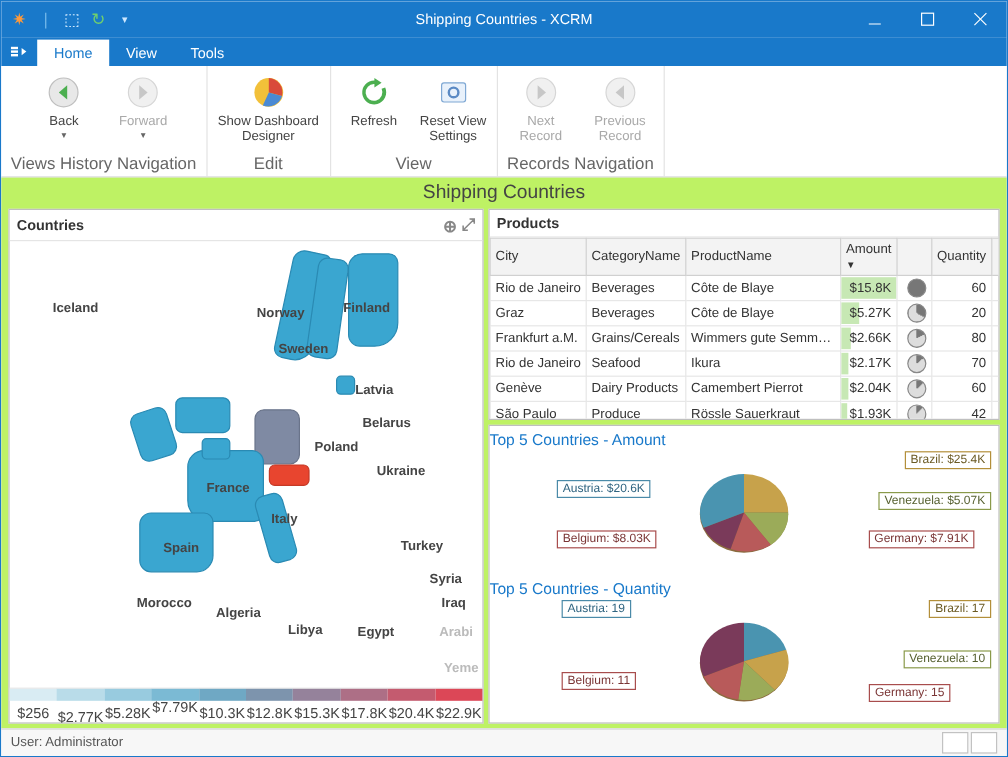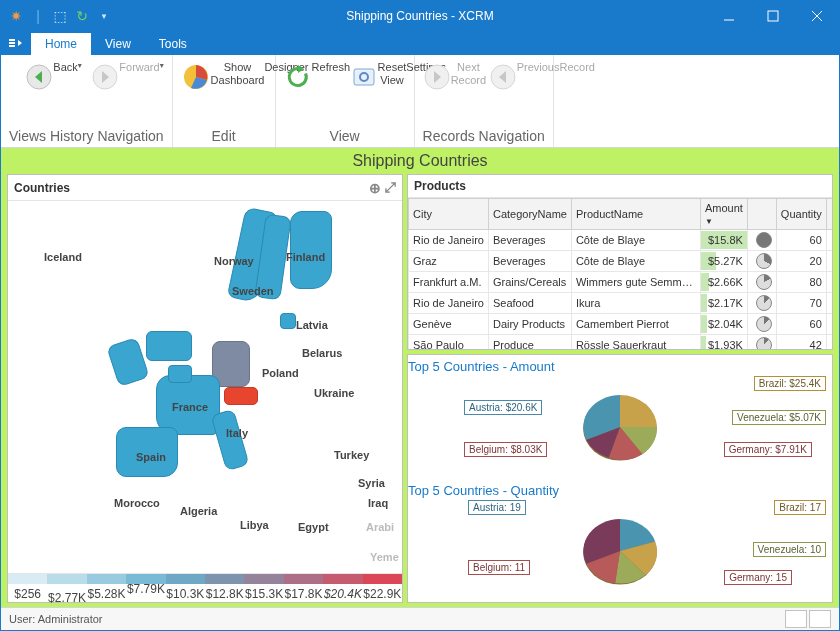--- a/index.html
+++ b/index.html
@@ -12,21 +12,21 @@
 .titlebar .sysbtns span{width:44px;height:30px;display:inline-flex;align-items:center;justify-content:center;cursor:pointer}
 .titlebar .sysbtns span svg{stroke:#fff;fill:none;stroke-width:1}
 .tabstrip{height:24px;background:#1979ca;display:flex;align-items:flex-end;color:#fff}
 .tabstrip .filetab{width:30px;height:24px;display:flex;align-items:center;justify-content:center;color:#fff}
 .tabstrip .tab{padding:4px 14px 4px 14px;font-size:12px;cursor:pointer}
 .tabstrip .tab.active{background:#fff;color:#1979ca}
 .ribbon{height:92px;background:#fff;border-bottom:1px solid #d5d5d5;display:flex}
 .rgroup{display:flex;flex-direction:column;align-items:center;padding:2px 8px 0 8px;border-right:1px solid #e3e3e3}
 .rgroup .items{display:flex;gap:10px;flex:1;align-items:flex-start;padding-top:4px}
 .rgroup .caption{font-size:14px;color:#666;padding:3px 0}
-.rbtn{display:flex;flex-direction:row;align-items:flex-start;width:56px;cursor:pointer;text-align:center;font-size:11px;line-height:1.15;color:#444}
+.rbtn{display:flex;flex-direction:column;align-items:center;width:56px;cursor:pointer;text-align:center;font-size:11px;line-height:1.15;color:#444}
 .rbtn.disabled{color:#a9a9a9}
 .rbtn .ico{width:32px;height:32px;display:flex;align-items:center;justify-content:center;margin-bottom:2px}
 .rbtn .drop{font-size:8px;color:#666}
 .content{flex:1;background:#bef264;display:flex;flex-direction:column;min-height:0}
 .content h2{text-align:center;font-weight:normal;font-size:16px;margin:4px 0 4px 0;color:#444}
 .dash{flex:1;display:flex;gap:4px;padding:0 6px 4px 6px;min-height:0}
 .panel{border:1px solid #bfbfbf;background:#fff;display:flex;flex-direction:column;min-height:0}
 .panel .ptitle{font-weight:bold;font-size:12px;padding:4px 6px;border-bottom:1px solid #e5e5e5;display:flex;align-items:center}
 .panel .ptitle .ticon{margin-left:auto;color:#888;font-size:14px}
 .mapwrap{flex:1;position:relative;overflow:hidden}
@@ -244,21 +244,21 @@
       </div>
       <div class="legend" id="legend">
             <div style="--c: #d9ecf3; padding-top: 12px;"><i style="position:absolute;top:0;left:0;right:0;height:10px;background:#d9ecf3"></i>$256</div>
             <div style="--c: #b9dce9; padding-top: 20px;"><i style="position:absolute;top:0;left:0;right:0;height:10px;background:#b9dce9"></i>$2.77K</div>
             <div style="--c: #98cbdf; padding-top: 12px;"><i style="position:absolute;top:0;left:0;right:0;height:10px;background:#98cbdf"></i>$5.28K</div>
             <div style="--c: #7bbad4; padding-top: 2px;"><i style="position:absolute;top:0;left:0;right:0;height:10px;background:#7bbad4"></i>$7.79K</div>
             <div style="--c: #6fa8c4; padding-top: 12px;"><i style="position:absolute;top:0;left:0;right:0;height:10px;background:#6fa8c4"></i>$10.3K</div>
             <div style="--c: #7d94ad; padding-top: 12px;"><i style="position:absolute;top:0;left:0;right:0;height:10px;background:#7d94ad"></i>$12.8K</div>
             <div style="--c: #95829b; padding-top: 12px;"><i style="position:absolute;top:0;left:0;right:0;height:10px;background:#95829b"></i>$15.3K</div>
             <div style="--c: #ad6f86; padding-top: 12px;"><i style="position:absolute;top:0;left:0;right:0;height:10px;background:#ad6f86"></i>$17.8K</div>
-            <div style="--c: #c45b6f; padding-top: 12px; font-style: italic;"><i style="position:absolute;top:0;left:0;right:0;height:10px;background:#c45b6f"></i>$20.4K</div>
+            <div style="--c: #c45b6f; padding-top: 12px;"><i style="position:absolute;top:0;left:0;right:0;height:10px;background:#c45b6f"></i>$20.4K</div>
             <div style="--c: #dc4757; padding-top: 12px;"><i style="position:absolute;top:0;left:0;right:0;height:10px;background:#dc4757"></i>$22.9K</div>
           </div>
     </div>
 
     <div class="rightcol">
       <div class="panel grid" style="height:174px">
         <div class="ptitle">
               <span>Products</span>
             </div>
         <div style="flex:1;overflow:hidden">

